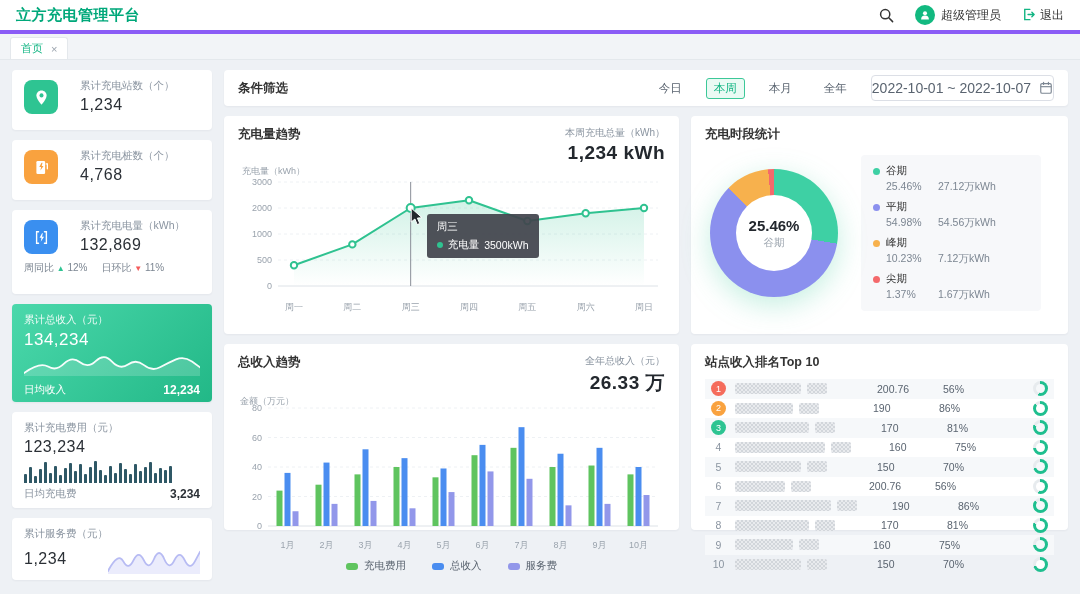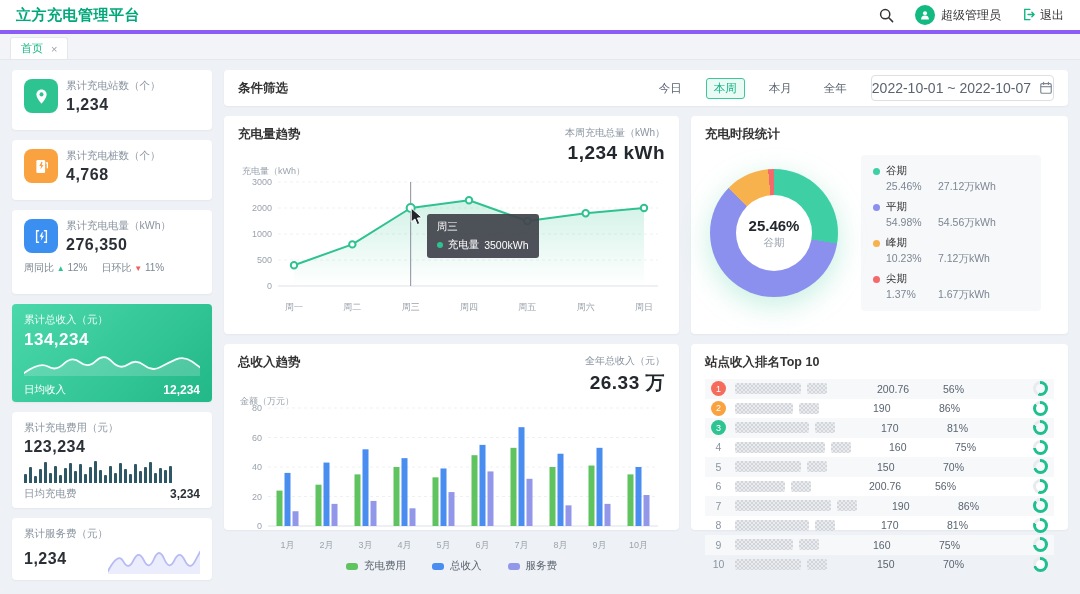--- a/index.html
+++ b/index.html
@@ -21,25 +21,25 @@
   .tab .x{color:#9aa3ad;font-size:11px;cursor:pointer}
 
   
   .content{display:flex;gap:12px;padding:10px 12px;height:534px}
   .sidebar{width:200px;flex:none;display:flex;flex-direction:column;gap:10px}
   .main{flex:1;min-width:0;display:flex;flex-direction:column;gap:10px}
   .panel{background:#fff;border-radius:4px;box-shadow:0 1px 2px rgba(31,45,61,.05)}
 
   
   .s-card{background:#fff;border-radius:4px;box-shadow:0 1px 2px rgba(31,45,61,.05);padding:9px 12px;cursor:pointer}
-  .c-row{display:flex;align-items:flex-start;gap:8px}
+  .c-row{display:flex;align-items:flex-end;gap:22px}
   .c-icon{width:34px;height:34px;border-radius:8px;display:flex;align-items:center;justify-content:center;flex:none}
   .ic-green{background:#2ec492}.ic-orange{background:#f9a23f}.ic-blue{background:#3a8ff0}
   .c-label{font-size:10.5px;color:#8a94a0;margin-bottom:3px}
-  .c-value{font-size:16px;font-weight:bold;color:#2b3036;letter-spacing:.5px}
+  .c-value{font-size:16px;font-weight:normal;color:#2b3036;letter-spacing:.5px}
   .card1{height:60px}.card2{height:60px}
   .card3{height:84px}
   .c-stats{display:flex;gap:14px;margin-top:7px;font-size:10px;color:#7c8692}
   .tri-up{color:#2ec492;font-size:8px}.tri-down{color:#f45b5b;font-size:8px}
   .card4{height:98px;background:linear-gradient(135deg,#4bd8ab 0%,#22b887 100%);color:#fff;position:relative;overflow:hidden}
   .card4 .c-label{color:rgba(255,255,255,.9)}
   .card4 .c-value{color:#fff;font-size:17px}
   .c-bottom{display:flex;justify-content:space-between;align-items:center;font-size:10.5px;margin-top:4px}
   .card4 .c-bottom{color:#fff}
   .c-bottom b{font-size:12px}
@@ -187,21 +187,21 @@
     <div class="s-card card3">
       <div class="c-row">
         <span class="c-icon ic-blue">
           <svg width="17" height="17" viewBox="0 0 16 16">
               <path d="M5.2 2.6H3.4v10.8h1.8M10.8 2.6h1.8v10.8h-1.8" fill="none" stroke="#fff" stroke-width="1.3" stroke-linecap="round"></path>
               <path d="M8.5 4 6.2 8.3h1.8l-.7 3.6 3.1-4.6H8.5L9.3 4z" fill="#fff"></path>
             </svg>
         </span>
         <div>
           <div class="c-label">累计充电电量（kWh）</div>
-          <div class="c-value">276,350</div>
+          <div class="c-value">132,869</div>
         </div>
       </div>
       <div class="c-stats">
         <span><span>周同比</span> <span class="tri-up">▲</span> <span>12%</span></span>
         <span><span>日环比</span> <span class="tri-down">▼</span> <span>11%</span></span>
       </div>
     </div>
 
     <div class="s-card card4">
       <div class="c-label">累计总收入（元）</div>

